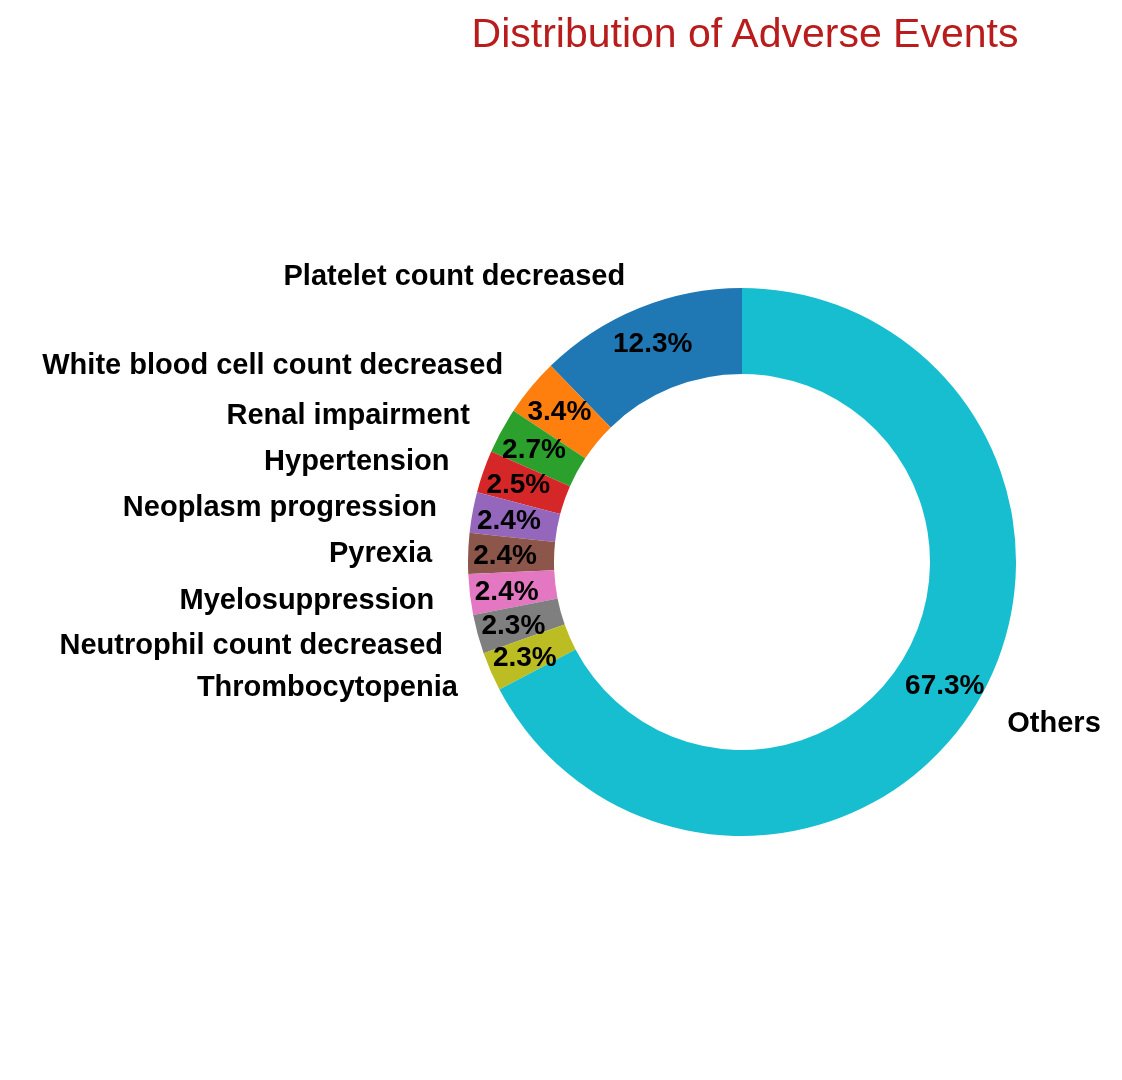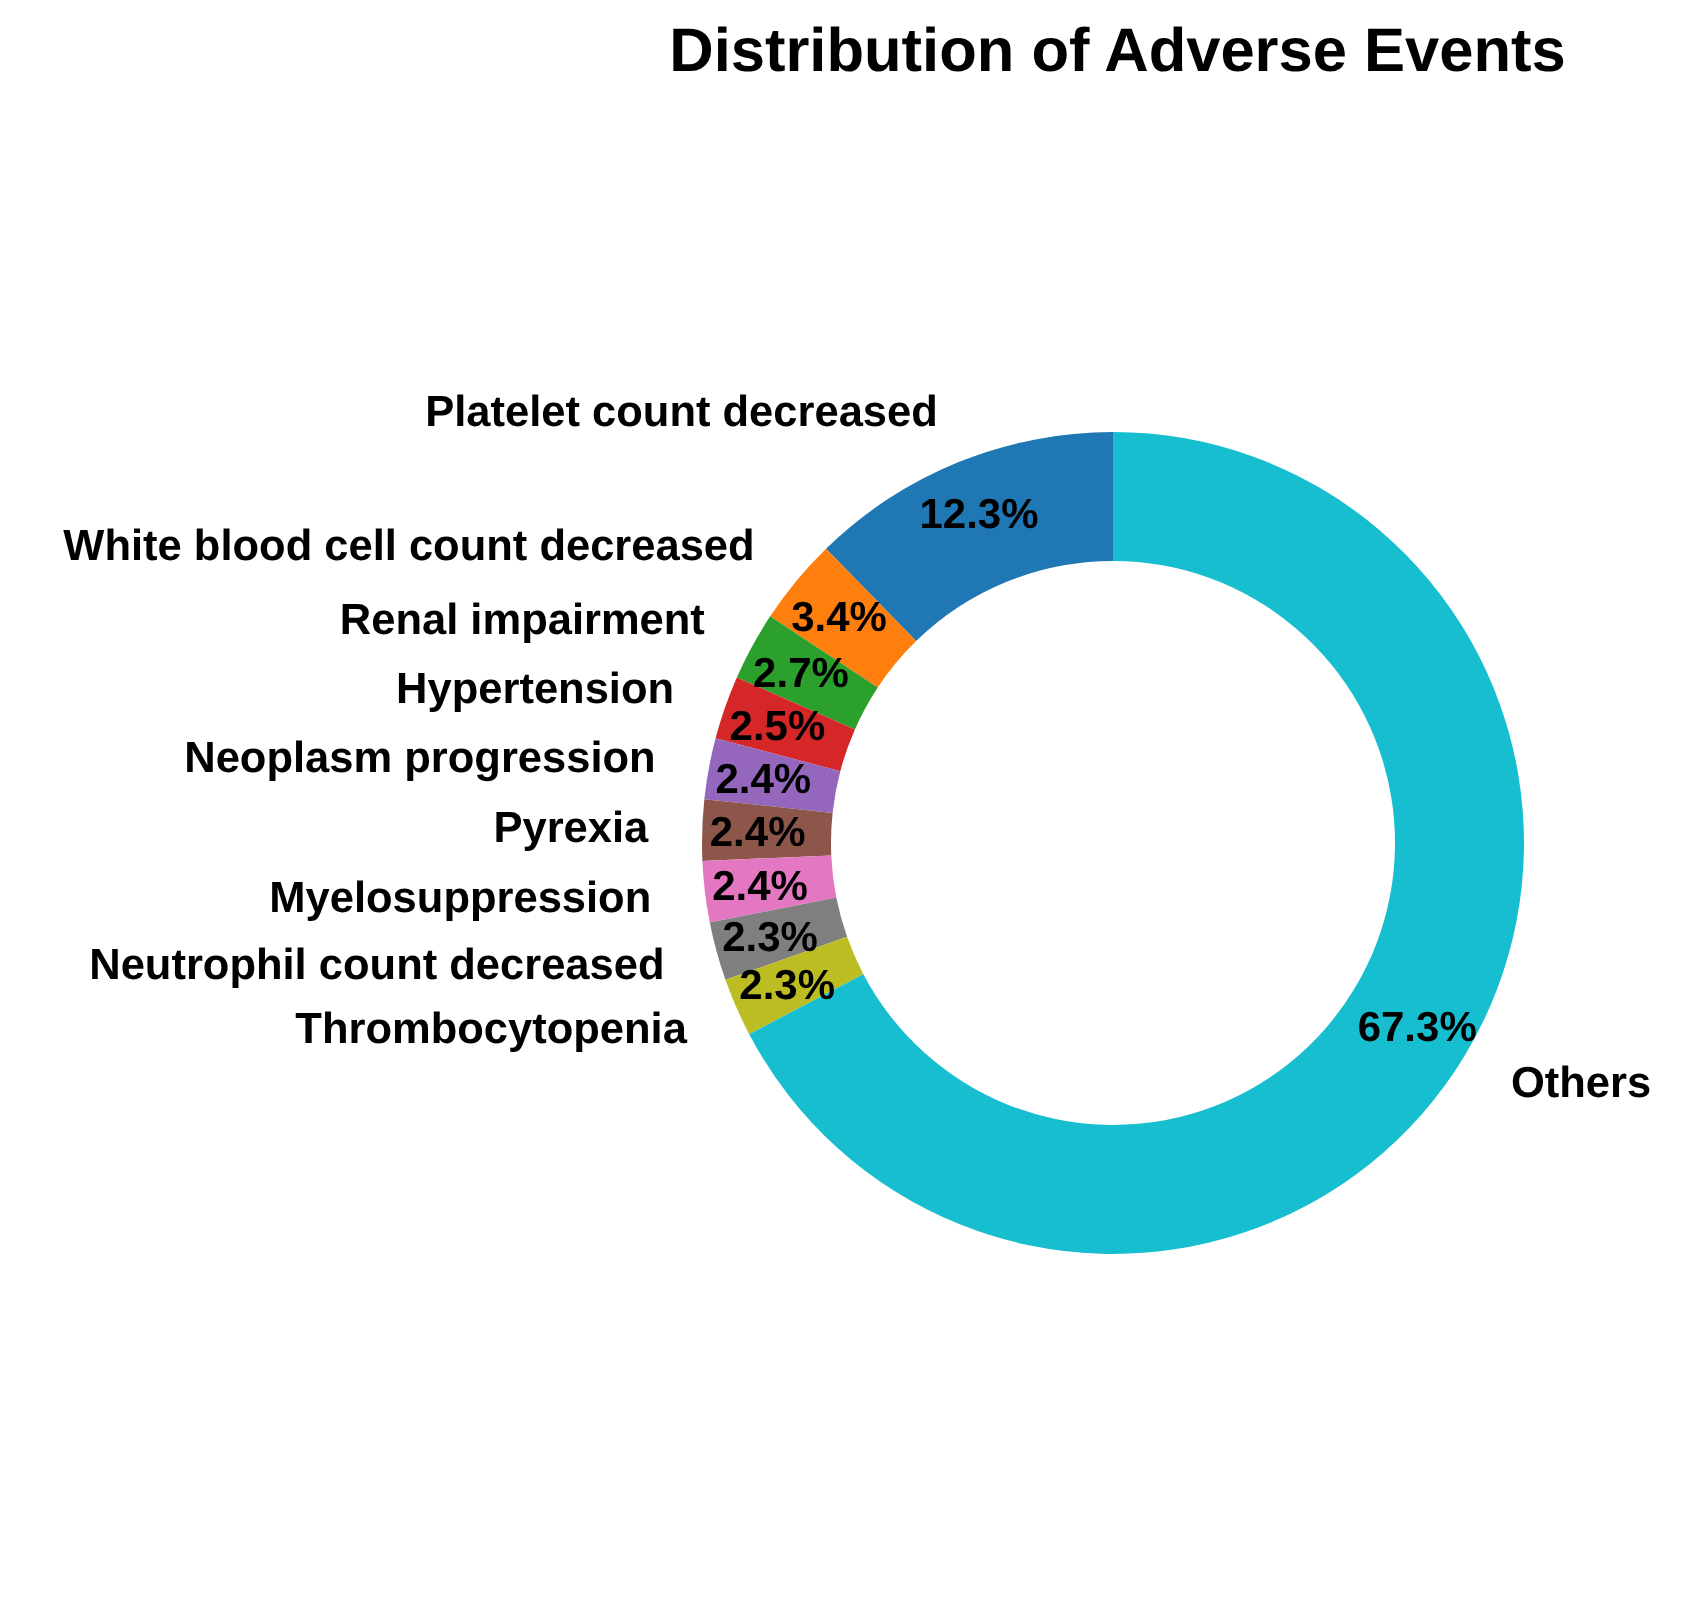--- a/index.html
+++ b/index.html
@@ -17,22 +17,22 @@
     height: 1080px;
     background: #ffffff;
   }
   .chart-title {
     position: absolute;
     left: 745px;
     top: 10px;
     transform: translateX(-50%);
     white-space: nowrap;
     font-size: 41px;
-    font-weight: bold;
-    color: #000000;
+    font-weight: normal;
+    color: #b91c1c;
     letter-spacing: 0px;
   }
   svg.donut {
     position: absolute;
     left: 0;
     top: 0;
   }
   svg .pct {
     font-family: "Liberation Sans", sans-serif;
     font-size: 28px;

